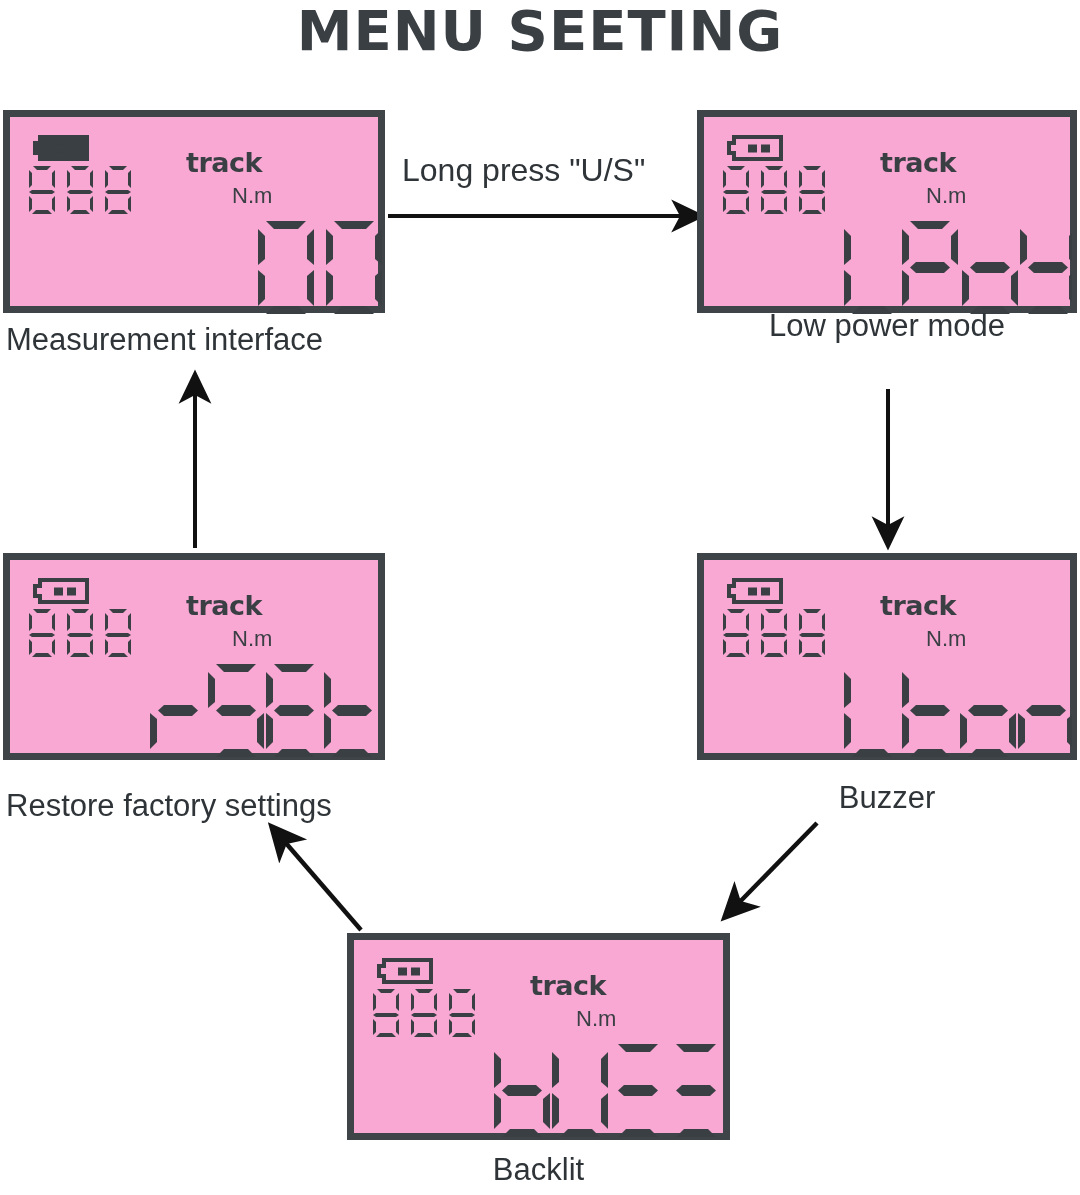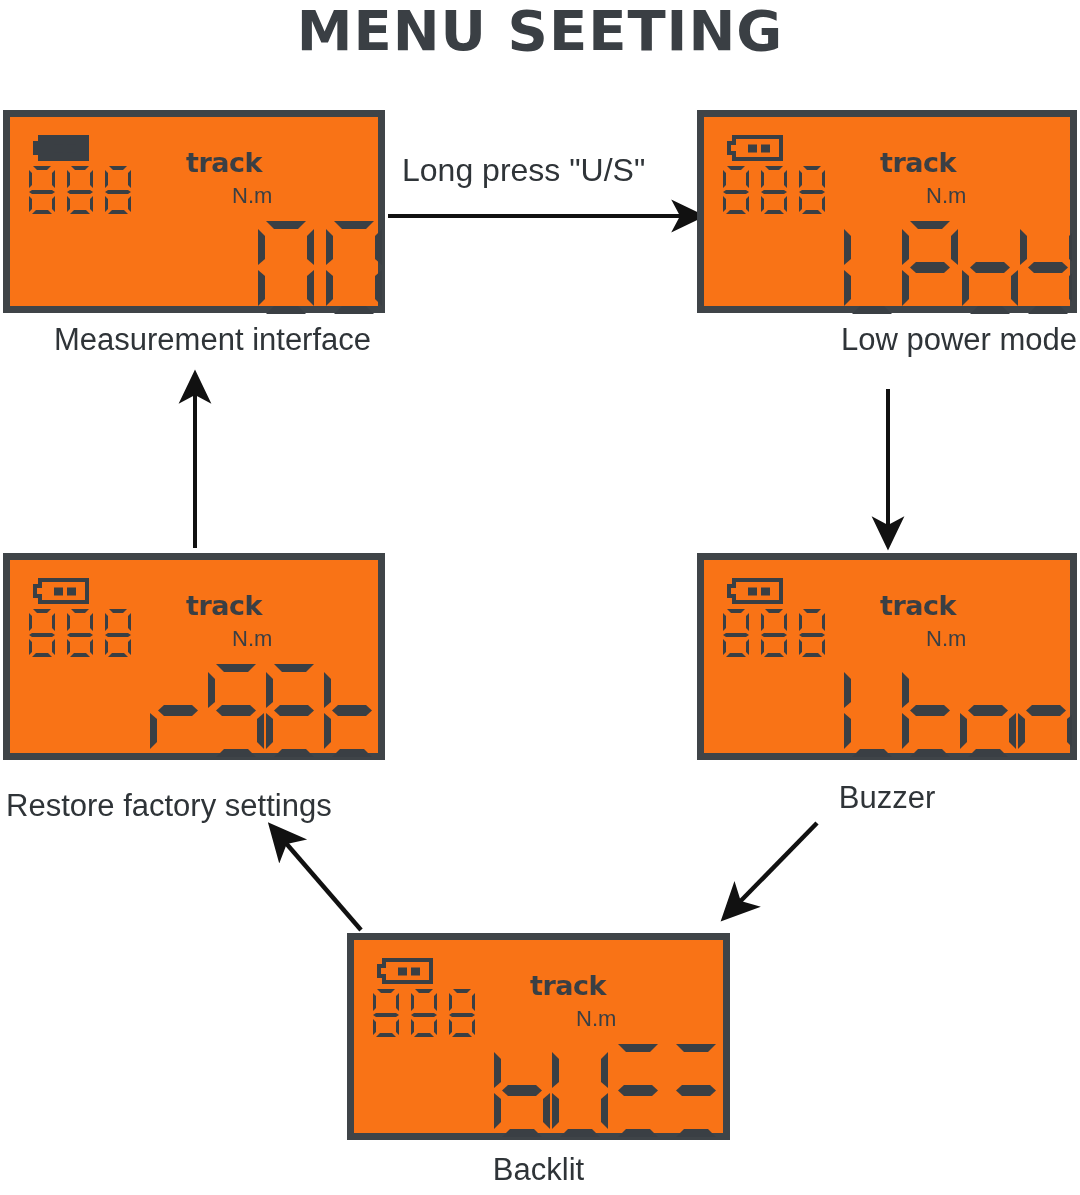--- a/index.html
+++ b/index.html
@@ -12,21 +12,21 @@
   }
   #page-title{
     position:absolute;left:0;top:-2px;width:1080px;
     text-align:center;
     font-size:56px;font-weight:bold;letter-spacing:1px;
     color:#3a3f44;
     font-family:"DejaVu Sans","Liberation Sans",sans-serif;
   }
   .lcd{
     position:absolute;
-    background:#f97316;
+    background:#f9a8d4;
     border:7px solid #3f4448;
     box-sizing:border-box;
   }
   .batt{position:absolute;left:22px;top:18px;}
   .small-digits{position:absolute;left:17px;top:47px;}
   .track{
     position:absolute;
     font-size:27px;font-weight:bold;letter-spacing:-0.5px;
     color:#3a3f44;
     font-family:"DejaVu Sans","Liberation Sans",sans-serif;
@@ -121,21 +121,21 @@
           <path d="M0,8 L7,15 V38 L0,44 Z"></path>
           <path d="M56,8 L49,15 V38 L56,44 Z"></path>
           <path d="M0,49 L7,55 V78 L0,85 Z"></path>
           <path d="M56,49 L49,55 V78 L56,85 Z"></path>
           <path d="M8,93 H48 L40,85 H16 Z"></path>
         </g>
       </g>
     </svg>
   </div>
 </div>
-<div class="caption" style="left:6px;top:322px;margin-left:48px;">Measurement interface</div>
+<div class="caption" style="left:6px;top:322px;">Measurement interface</div>
 
 <div class="lcd" style="left:697px;top:110px;width:380px;height:203px;">
   <div class="batt">
     <svg width="58" height="26" viewBox="0 0 58 26">
       <path d="M8,2 H55 V24 H8 V18 H3 V8 H8 Z" fill="none" stroke="#3a3f44" stroke-width="4"></path>
       <rect class="seg" x="22" y="9.5" width="9" height="8"></rect>
       <rect class="seg" x="35" y="9.5" width="9" height="8"></rect>
     </svg>
   </div>
   <div class="small-digits">
@@ -184,21 +184,21 @@
           <path d="M0,8 L7,15 V38 L0,44 Z"></path>
           <path d="M56,8 L49,15 V38 L56,44 Z"></path>
           <path d="M8,46.5 L14,41 H42 L48,46.5 L42,52 H14 Z"></path>
           <path d="M56,49 L49,55 V78 L56,85 Z"></path>
           <path d="M8,93 H48 L40,85 H16 Z"></path>
         </g>
       </g>
     </svg>
   </div>
 </div>
-<div class="caption" style="left:697px;top:322px;width:380px;text-align:right;">Low power mode</div>
+<div class="caption" style="left:697px;top:308px;width:380px;text-align:center;">Low power mode</div>
 
 <div class="lcd" style="left:3px;top:553px;width:382px;height:207px;">
   <div class="batt">
     <svg width="58" height="26" viewBox="0 0 58 26">
       <path d="M8,2 H55 V24 H8 V18 H3 V8 H8 Z" fill="none" stroke="#3a3f44" stroke-width="4"></path>
       <rect class="seg" x="22" y="9.5" width="9" height="8"></rect>
       <rect class="seg" x="35" y="9.5" width="9" height="8"></rect>
     </svg>
   </div>
   <div class="small-digits">

